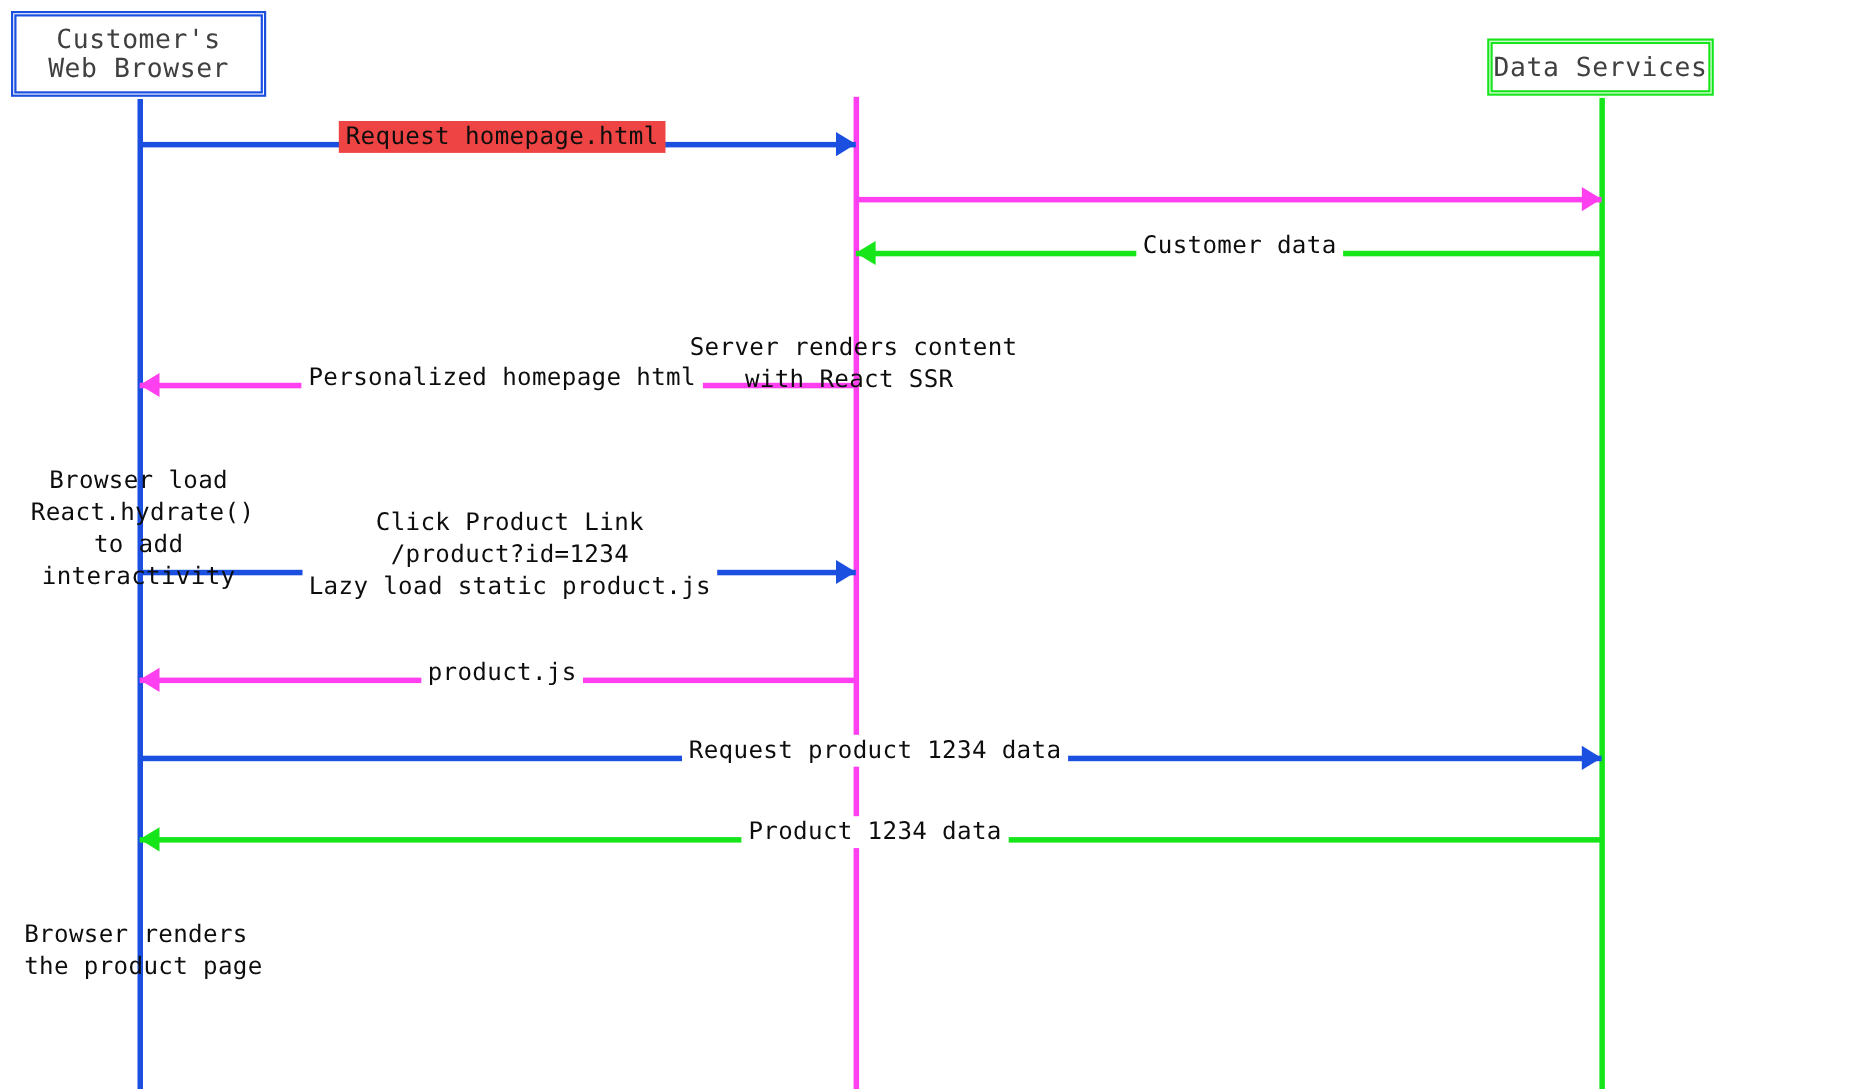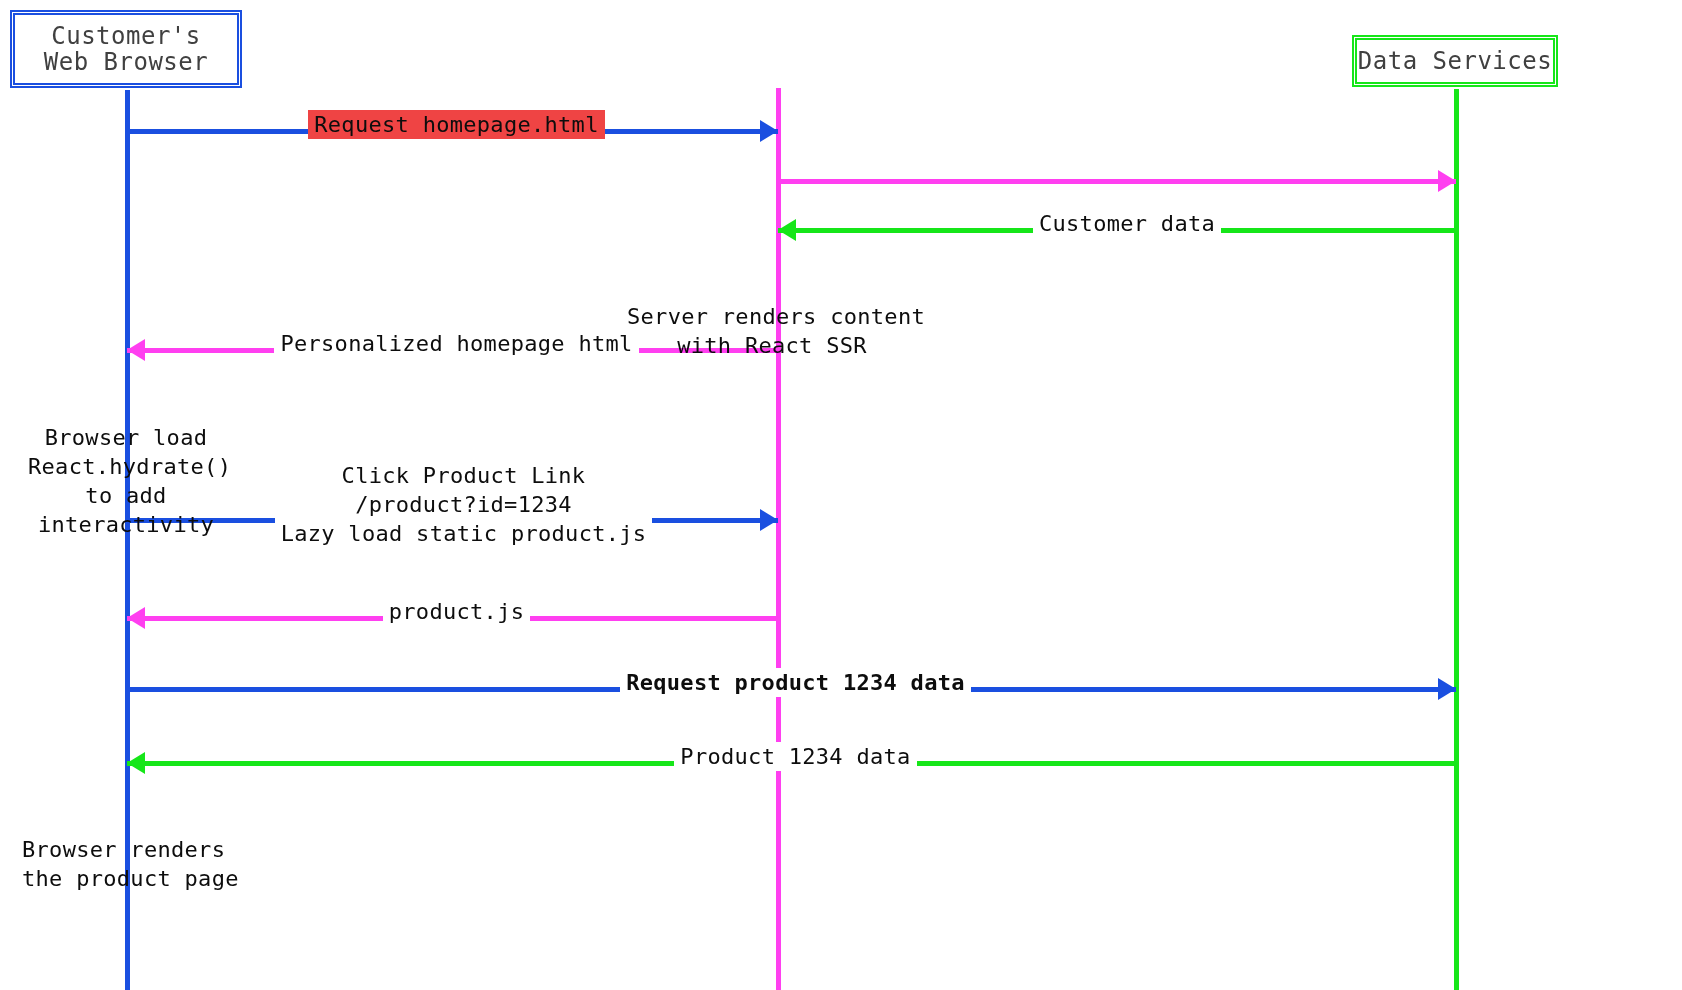--- a/index.html
+++ b/index.html
@@ -111,21 +111,21 @@
     <div class="msg" style="left: 127px; top: 518px; width: 651px; background: rgb(26, 79, 224);"></div>
     <div class="arrowhead arrow-right" style="top: 509px; left: 760px; border-left-color: rgb(26, 79, 224);"></div>
     <div class="msg-label" style="left: 134px; width: 651px; background: transparent; top: 441px; margin-top: 20px;"><span style="background: rgb(255, 255, 255); padding: 0px 6px; white-space: pre; display: inline-block; text-align: center;">Click Product Link
 /product?id=1234
 Lazy load static product.js</span></div>
     <div class="msg" style="left: 127px; top: 616px; width: 651px; background: rgb(255, 63, 240);"></div>
     <div class="arrowhead arrow-left" style="top: 607px; left: 127px; border-right-color: rgb(255, 63, 240);"></div>
     <div class="msg-label" style="left: 127px; width: 651px; background: transparent; top: 597px;"><span style="background: rgb(255, 255, 255); padding: 0px 6px; white-space: pre; display: inline-block; text-align: center;">product.js</span></div>
     <div class="msg" style="left: 127px; top: 687px; width: 1329px; background: rgb(26, 79, 224);"></div>
     <div class="arrowhead arrow-right" style="top: 678px; left: 1438px; border-left-color: rgb(26, 79, 224);"></div>
-    <div class="msg-label" style="left: 127px; width: 1329px; background: transparent; top: 668px; font-weight: bold;"><span style="background: rgb(255, 255, 255); padding: 0px 6px; white-space: pre; display: inline-block; text-align: center;">Request product 1234 data</span></div>
+    <div class="msg-label" style="left: 127px; width: 1329px; background: transparent; top: 668px;"><span style="background: rgb(255, 255, 255); padding: 0px 6px; white-space: pre; display: inline-block; text-align: center;">Request product 1234 data</span></div>
     <div class="msg" style="left: 127px; top: 761px; width: 1329px; background: rgb(22, 230, 25);"></div>
     <div class="arrowhead arrow-left" style="top: 752px; left: 127px; border-right-color: rgb(22, 230, 25);"></div>
     <div class="msg-label" style="left: 127px; width: 1329px; background: transparent; top: 742px;"><span style="background: rgb(255, 255, 255); padding: 0px 6px; white-space: pre; display: inline-block; text-align: center;">Product 1234 data</span></div>
     <div class="note center" style="left: 627px; top: 266px; width: 290px;">Server renders content
 with React SSR</div>
     <div class="note center" style="left: 28px; top: 387px; width: 196px;">Browser load
 React.hydrate()
 to add
 interactivity</div>
     <div class="note left" style="left: 22px; top: 799px; width: 250px;">Browser renders

